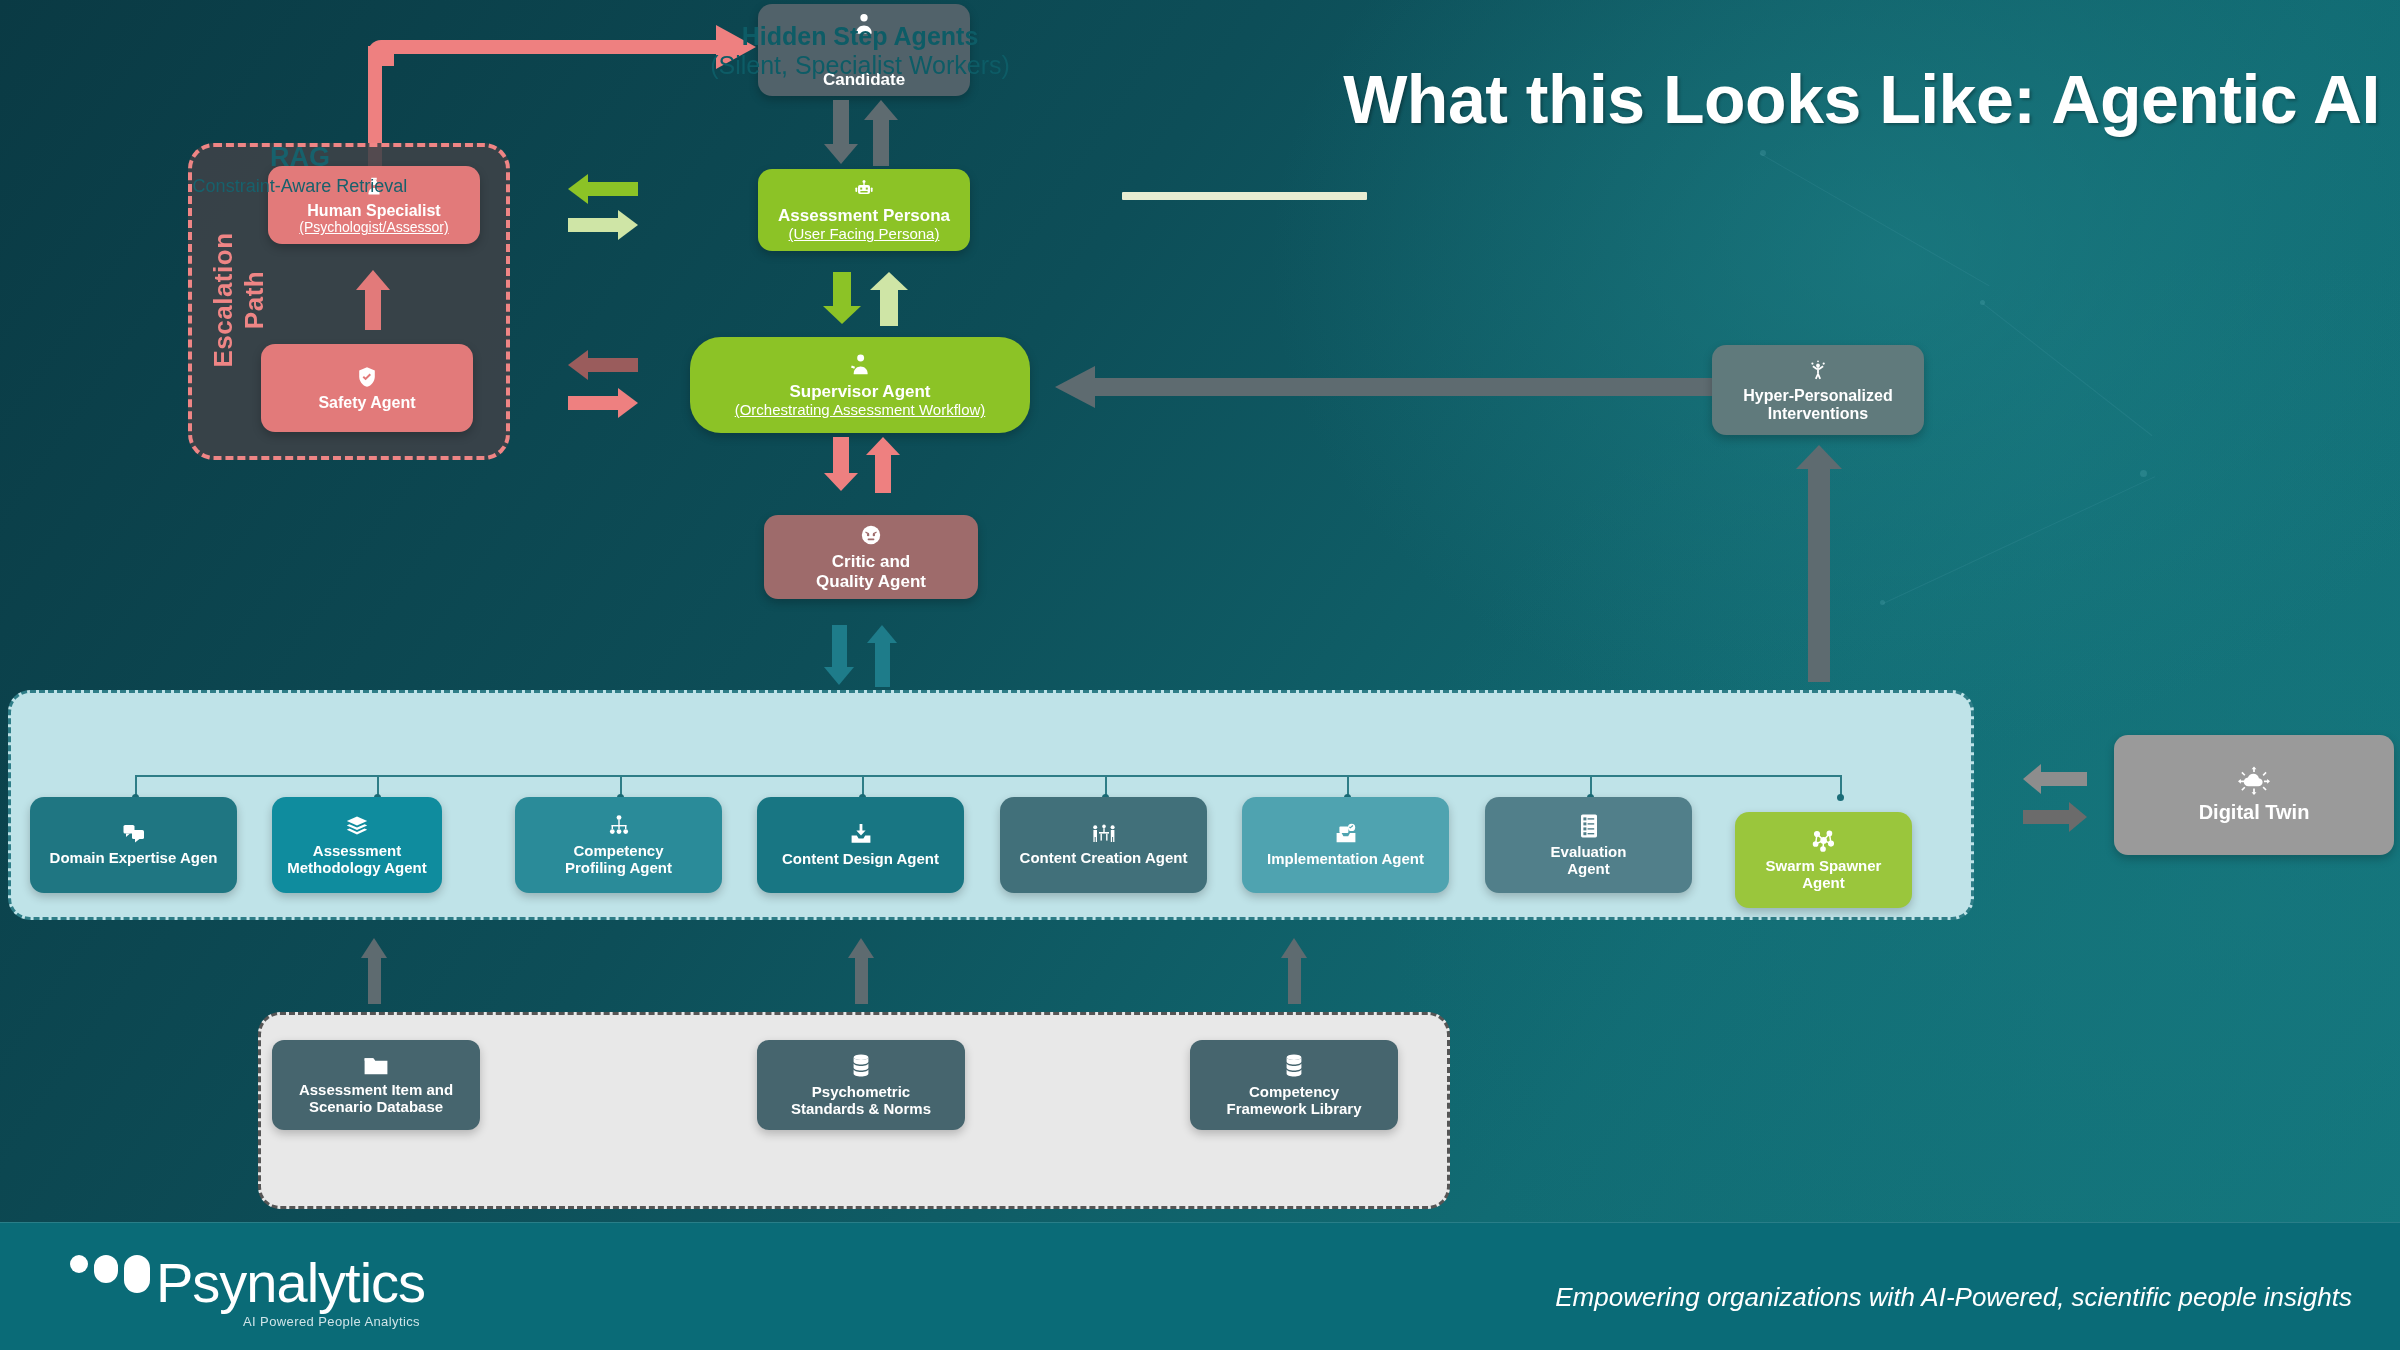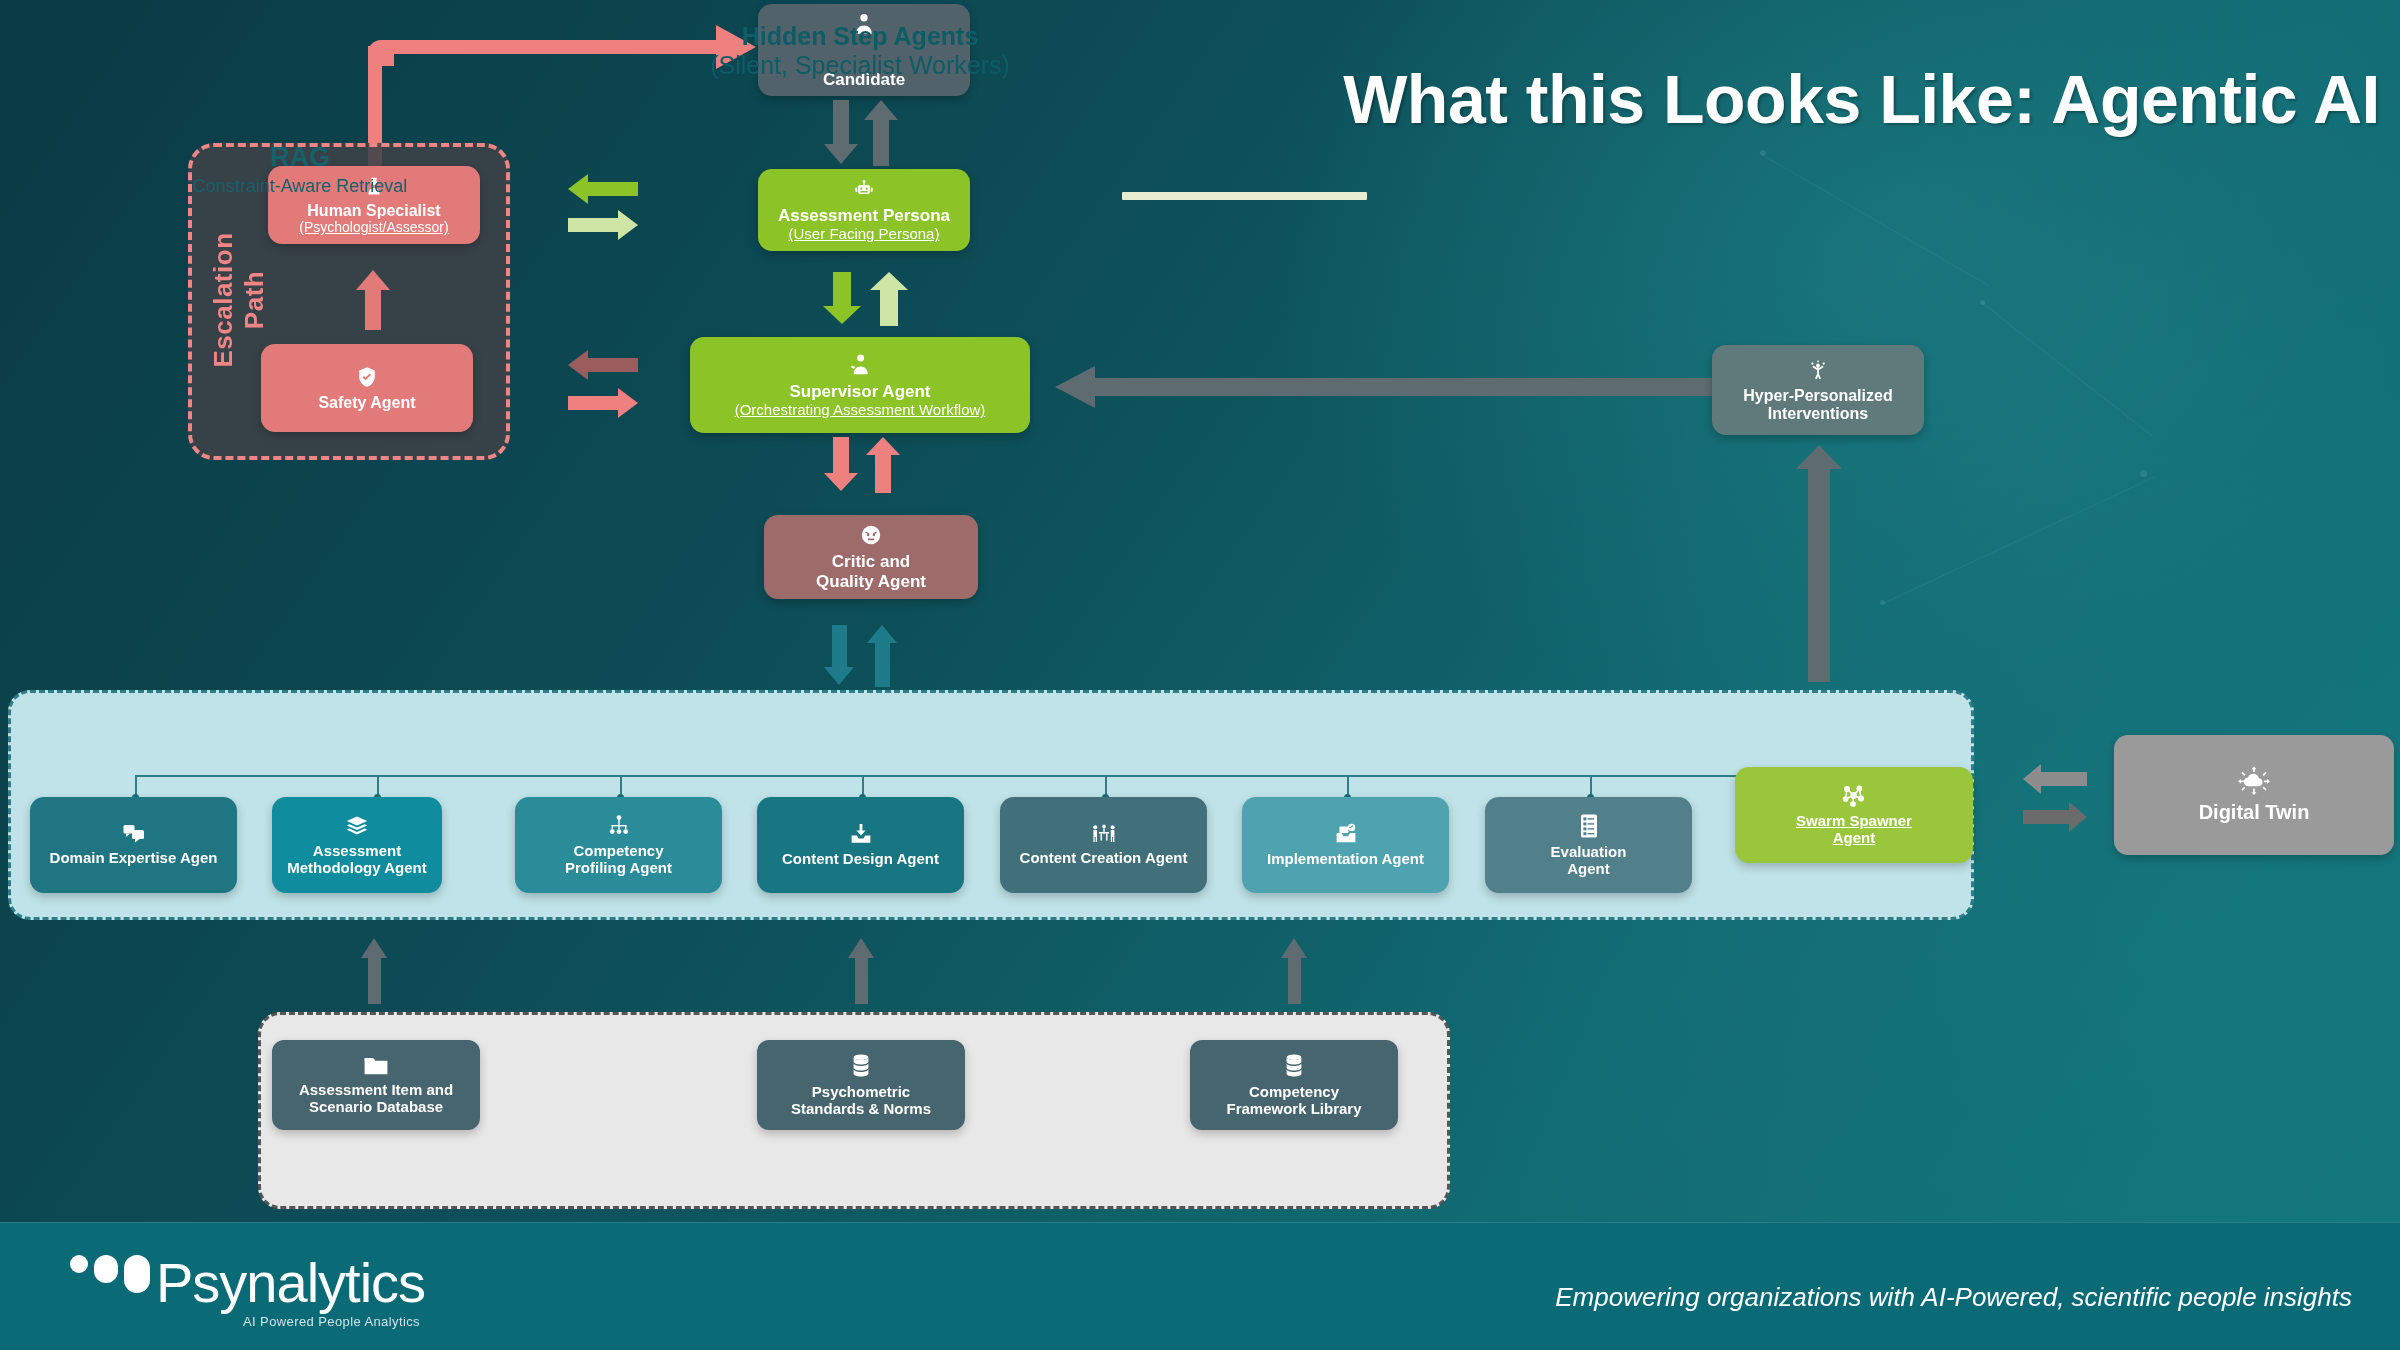--- a/index.html
+++ b/index.html
@@ -224,21 +224,21 @@
 
   <div style="position:absolute;left:833px;top:272px;">
     <div style="position:absolute;left:0;top:0;width:18px;height:36px;background:#8cc326;"></div>
     <div style="position:absolute;left:-10px;top:34px;width:0;height:0;border-top:18px solid #8cc326;border-left:19px solid transparent;border-right:19px solid transparent;"></div>
   </div>
   <div style="position:absolute;left:880px;top:272px;">
     <div style="position:absolute;left:0;top:18px;width:18px;height:36px;background:#cfe5a6;"></div>
     <div style="position:absolute;left:-10px;top:0;width:0;height:0;border-bottom:18px solid #cfe5a6;border-left:19px solid transparent;border-right:19px solid transparent;"></div>
   </div>
 
-  <div class="node" style="left:690px;top:337px;width:340px;height:96px;background:#8cc326;">
+  <div class="node" style="left:690px;top:337px;width:340px;height:96px;background:#8cc326;border-radius:31px;">
     <span class="ico">
       <svg width="26" height="26" viewBox="0 0 24 24" fill="#fff">
         <circle cx="12.6" cy="6.4" r="3.2"></circle>
         <path d="M6.2 20.6c0-3.8 2.9-6.4 6.4-6.4s6.4 2.6 6.4 6.4v.8H6.2z"></path>
         <path d="M4.4 13.4l3 1.2-.7 1.8-3-1.2z"></path>
       </svg>
     </span>
     <span class="ttl" style="font-size:17px;">Supervisor Agent</span>
     <span class="sub" style="font-size:15px;">(Orchestrating Assessment Workflow)</span>
   </div>
@@ -419,21 +419,21 @@
             <rect x="8.6" y="10.2" width="6.6" height="1.4" fill="#517f8a"></rect>
             <rect x="4.4" y="14.4" width="3" height="3" fill="#517f8a"></rect>
             <rect x="8.6" y="15.2" width="6.6" height="1.4" fill="#517f8a"></rect>
             <rect x="4.4" y="19.2" width="3" height="3" fill="#517f8a"></rect>
             <rect x="8.6" y="20" width="6.6" height="1.4" fill="#517f8a"></rect>
           </svg>
         </span>
         <span class="ttl" style="font-size: 15px;">Evaluation</span>
         <span class="ttl" style="font-size: 15px;">Agent</span>
       </div>
-      <div class="node" style="left: 1735px; top: 767px; width: 238px; height: 96px; background: rgb(154, 198, 60); text-decoration: underline;">
+      <div class="node" style="left: 1735px; top: 812px; width: 177px; height: 96px; background: rgb(154, 198, 60);">
         <span class="ico">
           <svg width="26" height="24" viewBox="0 0 26 24" fill="none" stroke="#fff" stroke-width="1.5">
             <circle cx="6" cy="5" r="2.3" fill="#fff"></circle>
             <circle cx="18.4" cy="4.4" r="2.1" fill="#fff"></circle>
             <circle cx="12.6" cy="11.4" r="2.6" fill="#fff"></circle>
             <circle cx="4.6" cy="15" r="2.1" fill="#fff"></circle>
             <circle cx="20" cy="14.6" r="2.3" fill="#fff"></circle>
             <circle cx="12" cy="20" r="2.1" fill="#fff"></circle>
             <path d="M6 5 12.6 11.4M18.4 4.4 12.6 11.4M4.6 15 12.6 11.4M20 14.6 12.6 11.4M12 20 12.6 11.4M6 5 4.6 15M18.4 4.4 20 14.6"></path>
           </svg>

